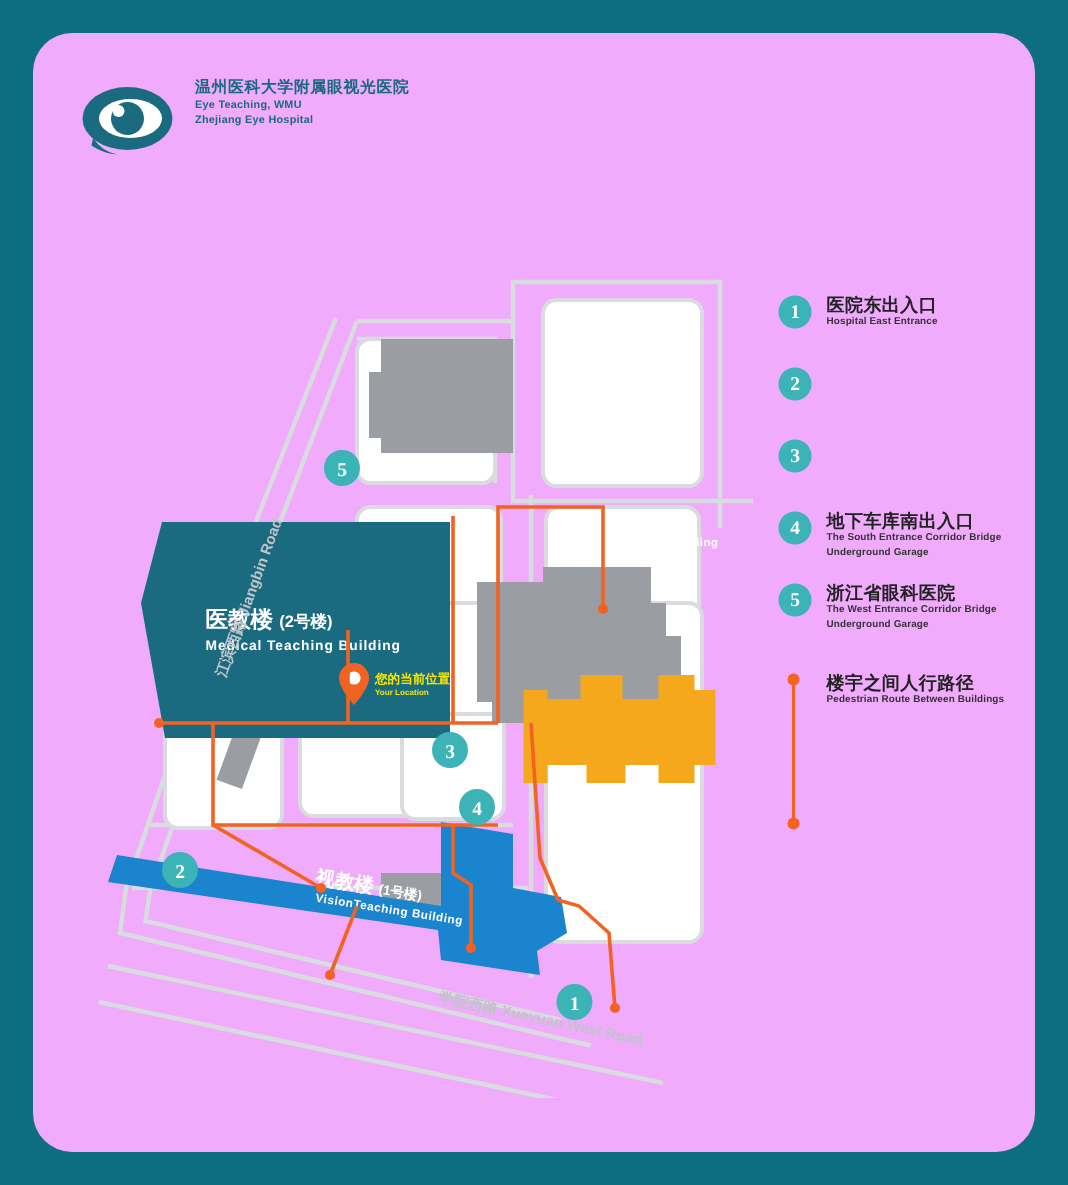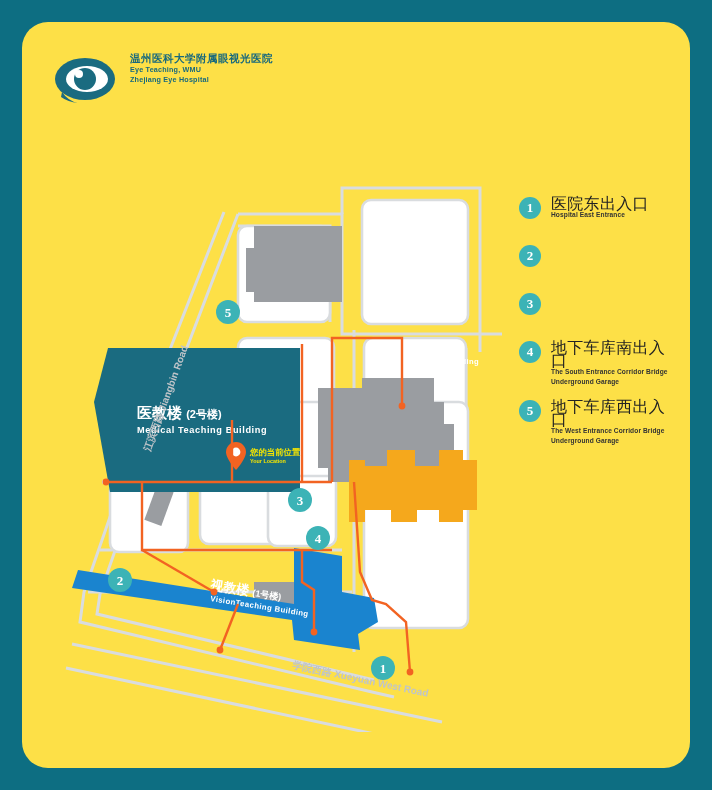--- a/index.html
+++ b/index.html
@@ -6,21 +6,21 @@
   body{
     width:712px;height:790px;
     background:#0d6e82;
     font-family:"Liberation Sans", sans-serif;
     overflow:hidden;
   }
   .frame{
     position:absolute;
     left:22px;top:22px;
     width:668px;height:746px;
-    background:#fde047;
+    background:#f0abfc;
     border-radius:26px;
     overflow:hidden;
   }
   
   .logo-wrap{position:absolute;left:32px;top:24px;width:250px;height:70px;}
   .logo-mark{position:absolute;left:0;top:4px;width:62px;height:58px;}
   .logo-text{position:absolute;left:76px;top:6px;width:180px;}
   .lt-cn1{font-size:10.5px;font-weight:bold;color:#18697d;letter-spacing:.5px;line-height:13px;white-space:nowrap;}
   .lt-cn2{font-size:9.5px;font-weight:bold;color:#18697d;letter-spacing:.4px;line-height:13px;white-space:nowrap;}
   .lt-en{font-size:7.2px;font-weight:bold;color:#18697d;letter-spacing:.2px;line-height:10px;white-space:nowrap;}
@@ -32,21 +32,21 @@
   .leg-row{position:relative;margin-bottom:14px;min-height:34px;}
   .leg-badge{
     position:absolute;left:0;top:0;
     width:22px;height:22px;border-radius:50%;
     background:#3cb3b6;color:#fff;
     font-size:13px;font-weight:bold;
     display:flex;align-items:center;justify-content:center;
     font-family:"Liberation Serif", serif;
   }
   .leg-txt{margin-left:32px;}
-  .leg-cn{font-size:16px;font-weight:normal;color:#222;line-height:13px;letter-spacing:.3px;}
+  .leg-cn{font-size:12px;font-weight:bold;color:#222;line-height:13px;letter-spacing:.3px;}
   .leg-en{font-size:6.6px;font-weight:bold;color:#333;line-height:8.6px;letter-spacing:.1px;margin-top:1px;}
   
   .leg-route{position:relative;margin-top:24px;height:110px;}
   .leg-route .bar{position:absolute;left:9px;top:6px;width:2px;height:96px;background:#f26322;}
   .leg-route .dot{position:absolute;left:6px;width:8px;height:8px;border-radius:50%;background:#f26322;}
   .leg-route .dot.top{top:2px;}
   .leg-route .dot.bot{top:98px;}
   .leg-route .rt-txt{margin-left:32px;padding-top:2px;}
 </style>
 </head>
@@ -209,21 +209,30 @@
       <div class="leg-txt">
         <div class="leg-cn">地下车库南出入口</div>
         <div class="leg-en">The South Entrance Corridor Bridge</div>
         <div class="leg-en">Underground Garage</div>
       </div>
     </div>
 
     <div class="leg-row">
       <div class="leg-badge">5</div>
       <div class="leg-txt">
-        <div class="leg-cn">地下车库西出入口</div>
+        <div class="leg-cn">浙江省眼科医院</div>
         <div class="leg-en">The West Entrance Corridor Bridge</div>
         <div class="leg-en">Underground Garage</div>
       </div>
     </div>
 
+    <div class="leg-route">
+      <div class="bar"></div>
+      <div class="dot top"></div>
+      <div class="dot bot"></div>
+      <div class="rt-txt">
+        <div class="leg-cn">楼宇之间人行路径</div>
+        <div class="leg-en">Pedestrian Route Between Buildings</div>
+      </div>
+    </div>
 
   </div>
 </div>
 
 </body></html>

